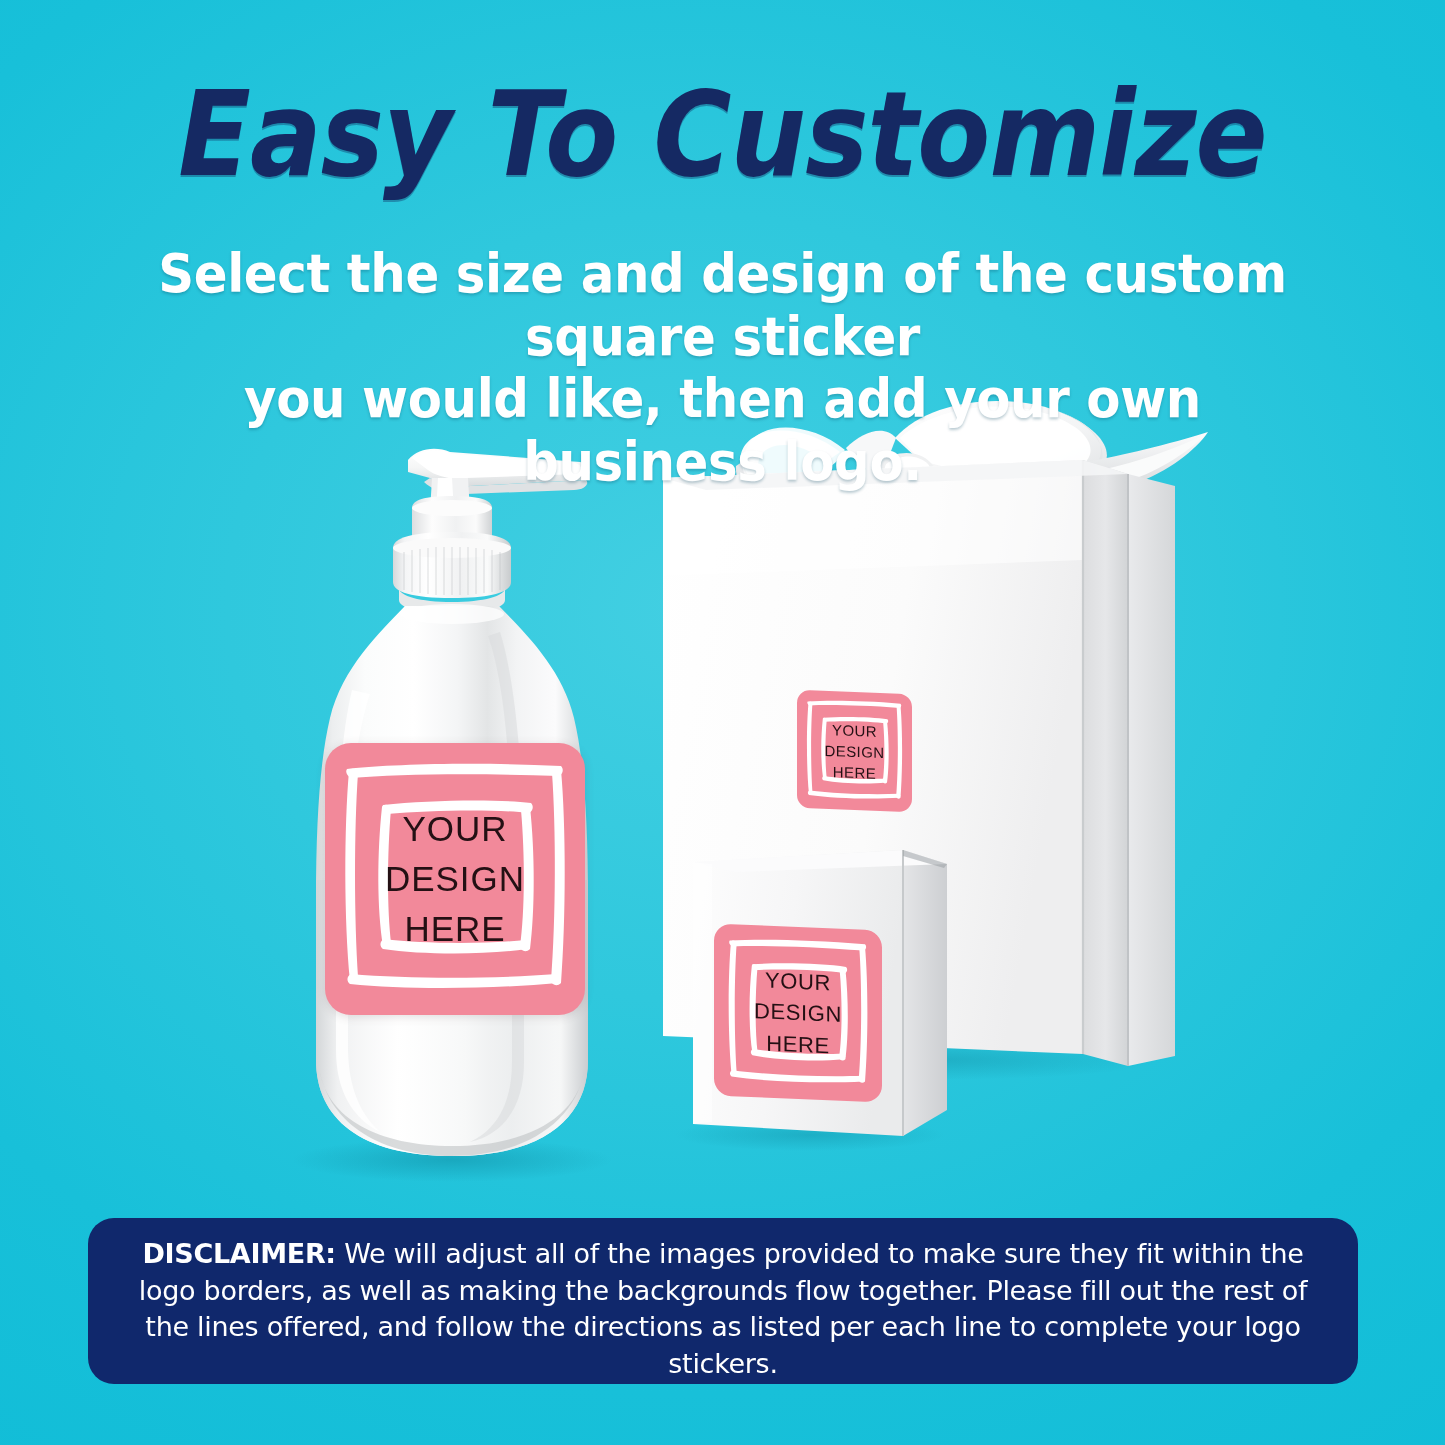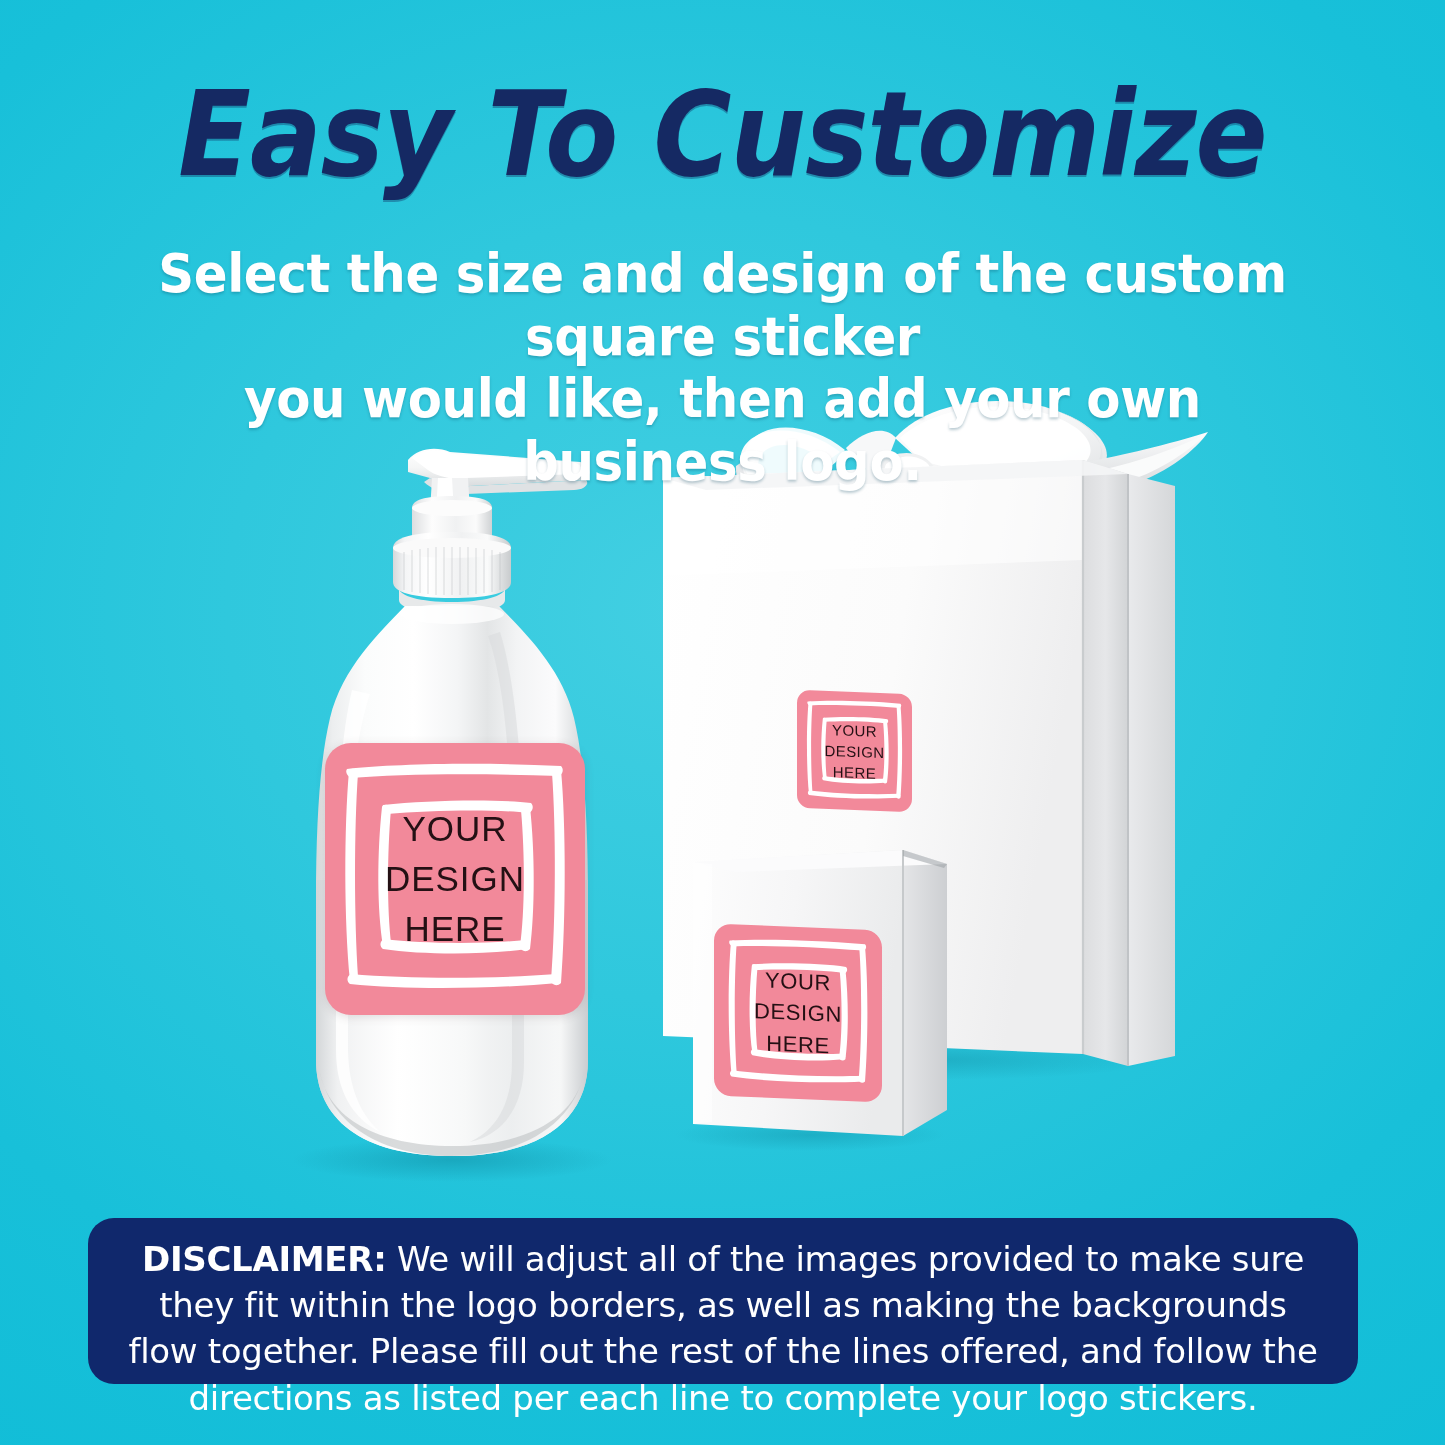--- a/index.html
+++ b/index.html
@@ -60,21 +60,21 @@
     left: 88px;
     top: 1218px;
     width: 1270px;
     height: 166px;
     background: #10286c;
     border-radius: 26px;
     box-sizing: border-box;
     padding: 18px 34px 0 34px;
     color: #ffffff;
     font-family: "DejaVu Sans", sans-serif;
-    font-size: 34px;
+    font-size: 27px;
     font-weight: normal;
     line-height: 1.36;
     text-align: center;
     letter-spacing: -0.3px;
   }
   .disclaimer .dterm {
     font-weight: bold;
   }
 
   

